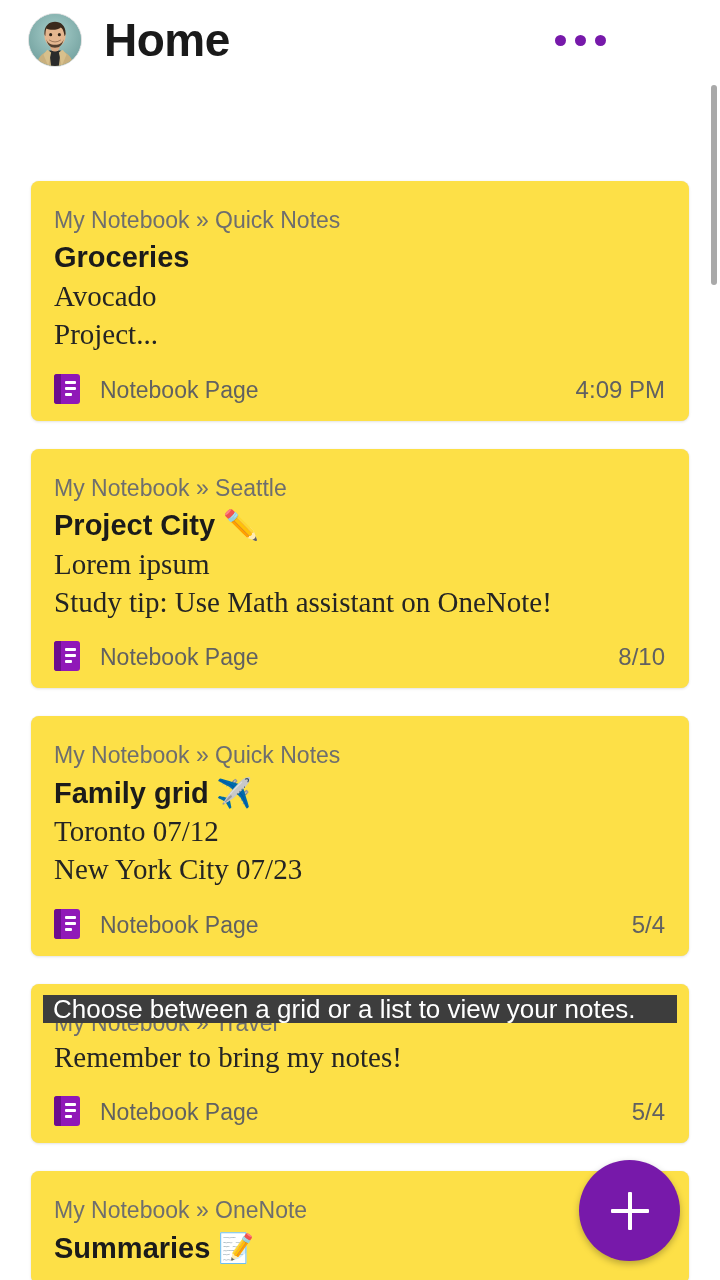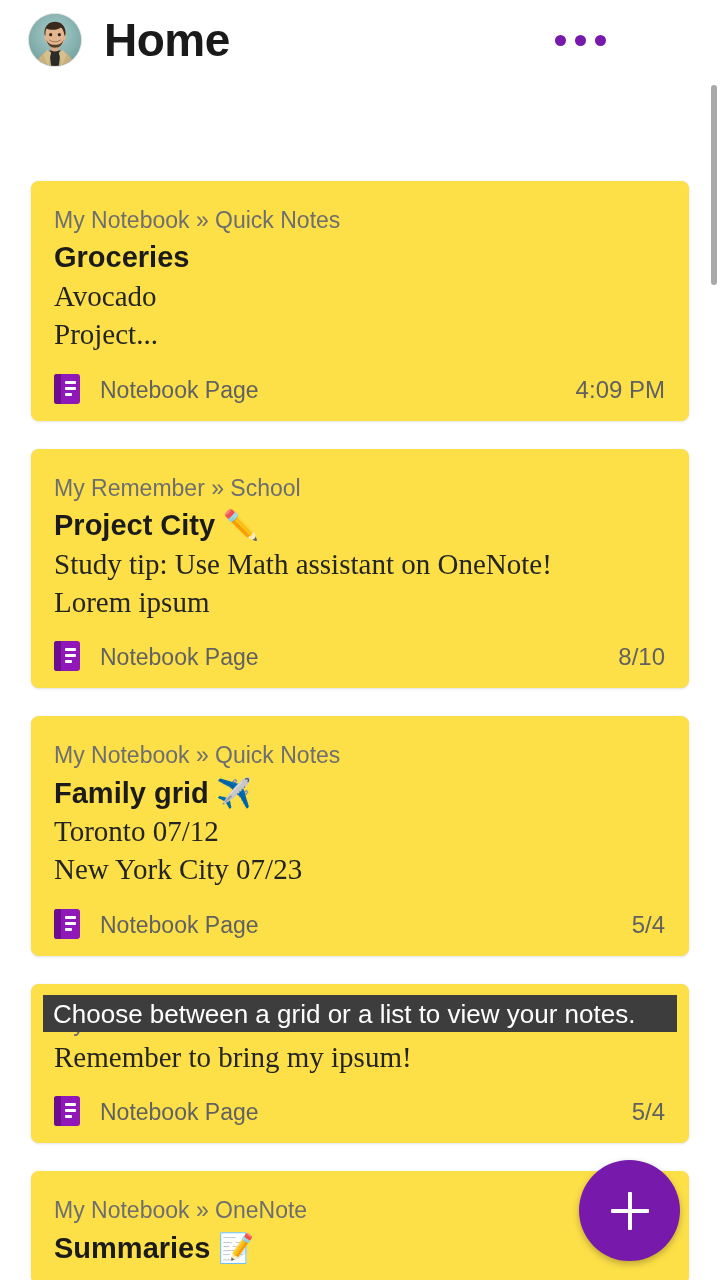--- a/index.html
+++ b/index.html
@@ -135,21 +135,21 @@
   .footer-time {
     margin-left:auto;
     font-size:24px;
     color:#616161;
   }
 
   
   .tooltip {
     position:absolute;
     left:43px; top:995px;
-    width:634px; height:37px;
+    width:634px; height:28px;
     background:#3d3d3d;
     display:flex; align-items:center;
     padding:0 10px;
     z-index:40;
   }
   .tooltip span {
     font-size:26px;
     color:#ffffff;
     white-space:nowrap;
     line-height:1;
@@ -238,24 +238,24 @@
             <span class="ln l1"></span>
             <span class="ln l2"></span>
             <span class="ln l3"></span>
           </span>
           <span class="footer-label">Notebook Page</span>
           <span class="footer-time">4:09 PM</span>
         </div>
       </div>
 
       <div class="note-card">
-        <div class="breadcrumb">My Remember » School</div>
+        <div class="breadcrumb">My Notebook » Seattle</div>
         <div class="note-title"><span>Project City</span> <span class="emoji">✏️</span></div>
+        <div class="note-line">Lorem ipsum</div>
         <div class="note-line">Study tip: Use Math assistant on OneNote!</div>
-        <div class="note-line">Lorem ipsum</div>
         <div class="card-footer">
           <span class="np-icon">
             <span class="spine"></span>
             <span class="ln l1"></span>
             <span class="ln l2"></span>
             <span class="ln l3"></span>
           </span>
           <span class="footer-label">Notebook Page</span>
           <span class="footer-time">8/10</span>
         </div>
@@ -273,21 +273,21 @@
             <span class="ln l2"></span>
             <span class="ln l3"></span>
           </span>
           <span class="footer-label">Notebook Page</span>
           <span class="footer-time">5/4</span>
         </div>
       </div>
 
       <div class="note-card">
         <div class="breadcrumb">My Notebook » Travel</div>
-        <div class="note-line">Remember to bring my ipsum!</div>
+        <div class="note-line">Remember to bring my notes!</div>
         <div class="card-footer">
           <span class="np-icon">
             <span class="spine"></span>
             <span class="ln l1"></span>
             <span class="ln l2"></span>
             <span class="ln l3"></span>
           </span>
           <span class="footer-label">Notebook Page</span>
           <span class="footer-time">5/4</span>
         </div>

